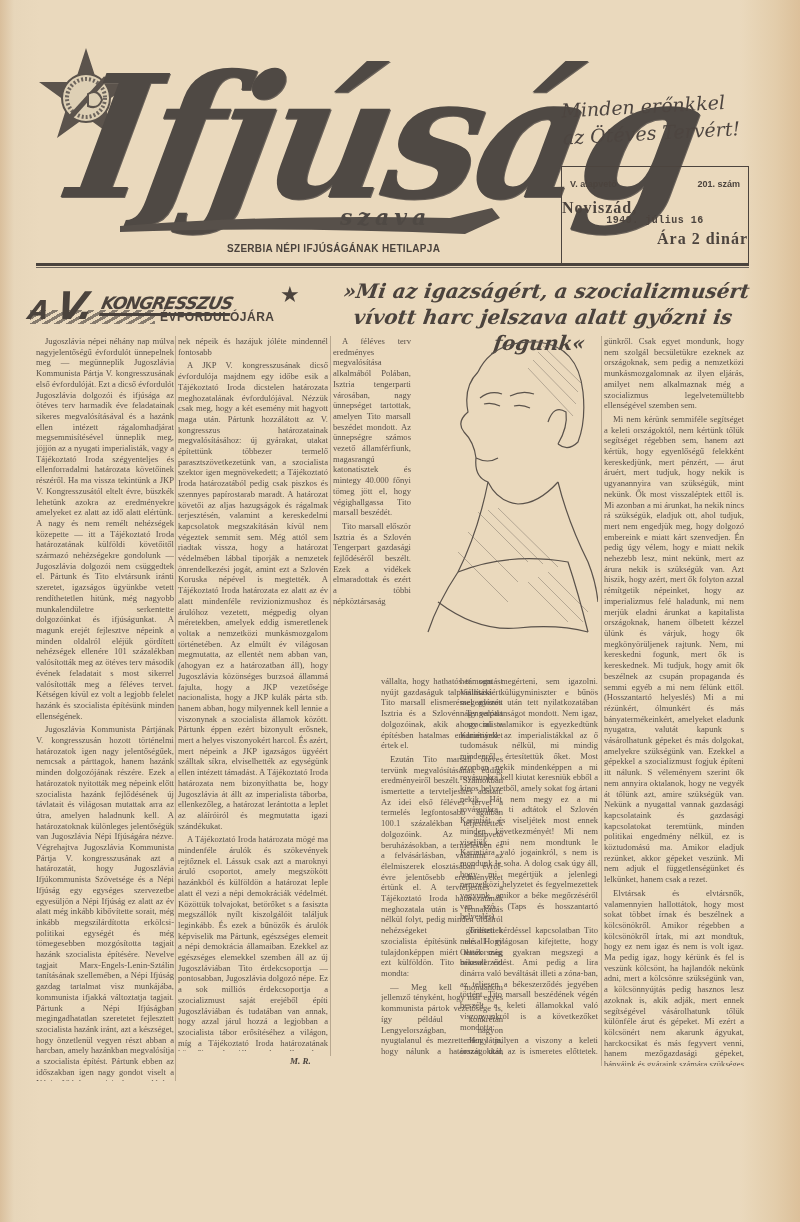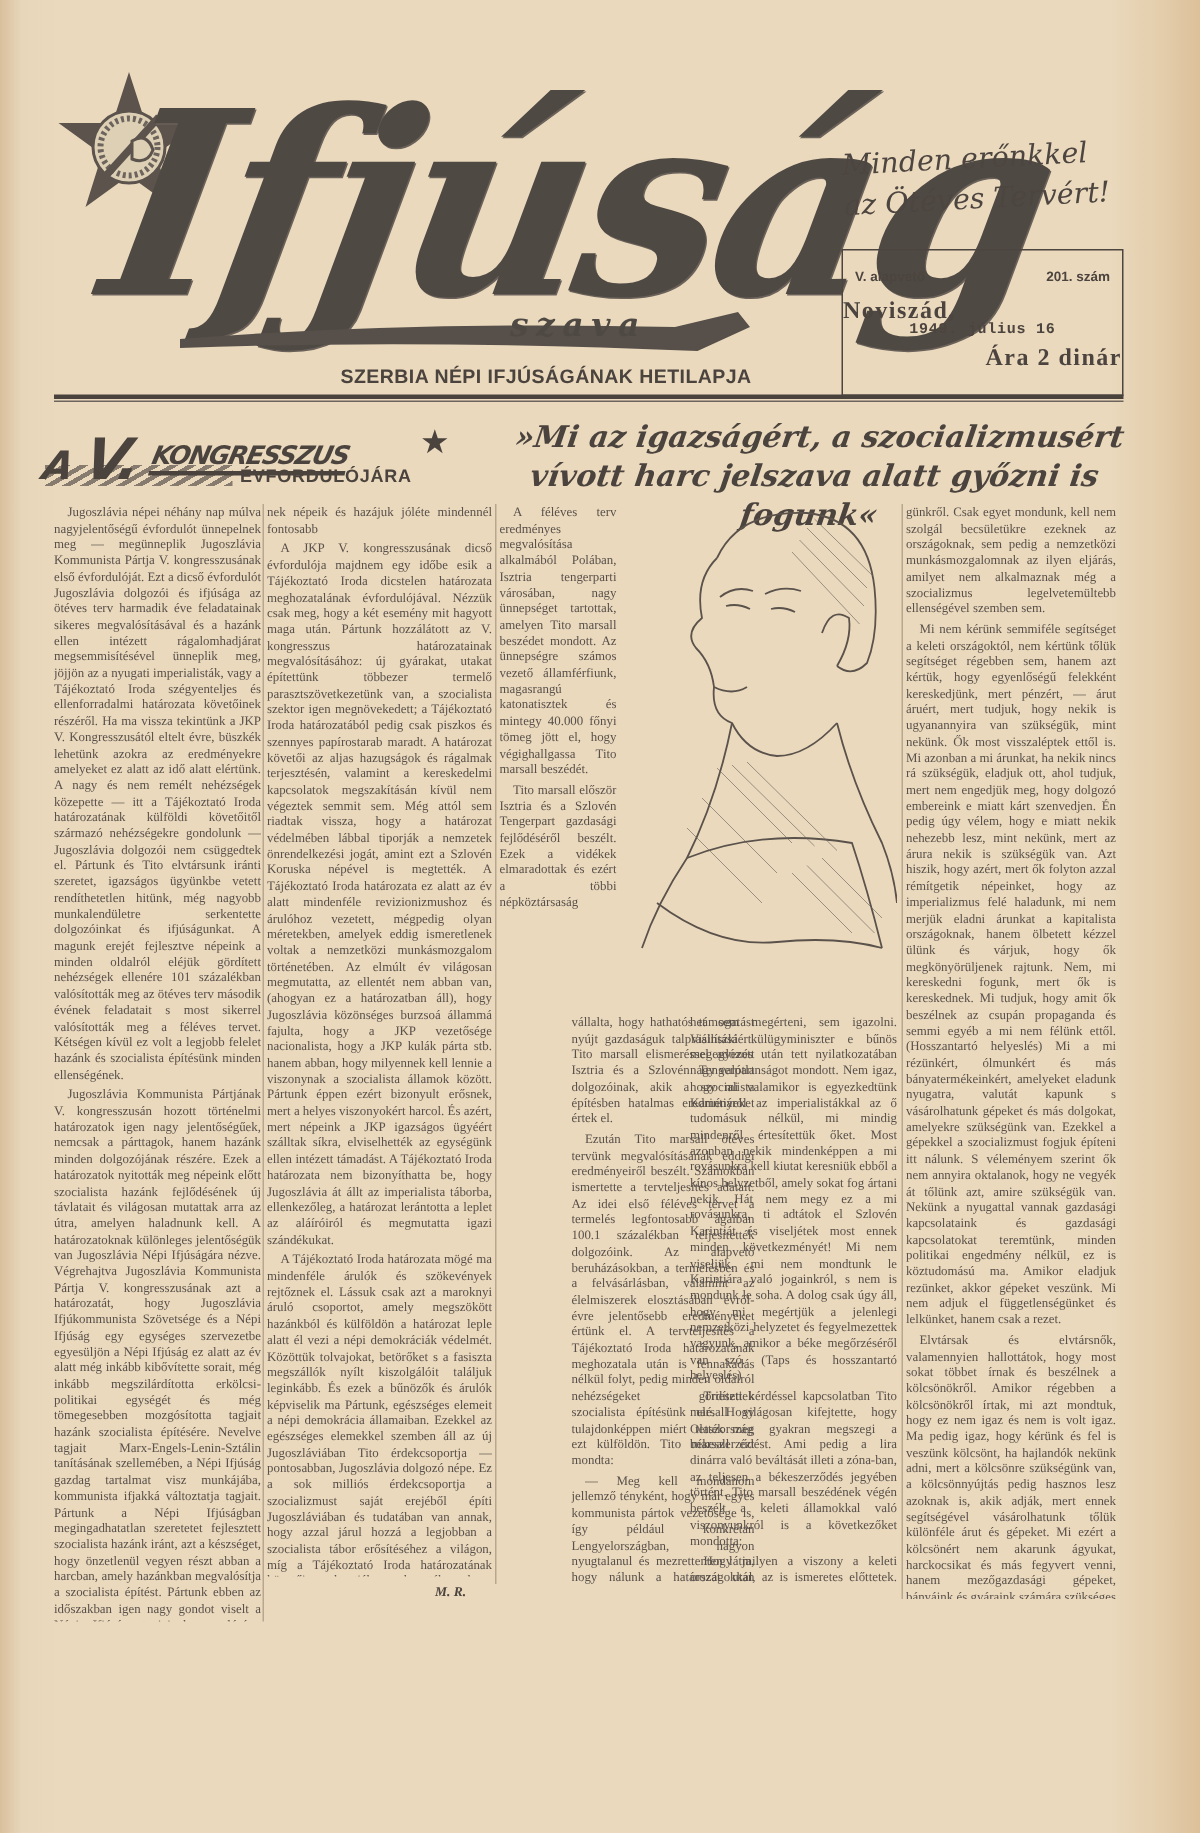--- a/index.html
+++ b/index.html
@@ -39,21 +39,21 @@
     position: absolute; left: 561px; top: 166px; width: 186px; height: 96px;
     border: 1.5px solid #4c443e;
   }
   .infobox .row1 { position: absolute; left: 8px; top: 12px; right: 8px; font-family: "Liberation Sans", sans-serif; font-size: 9px; font-weight: bold; color: #4c443e; }
   .infobox .row1 .right { position: absolute; right: 0; top: 0; }
   .infobox .city { position: absolute; left: 0; right: 0; top: 32px; font-family: "Liberation Serif", serif; font-weight: bold; font-size: 16px; letter-spacing: 1px; color: #4c443e; }
   .infobox .date { position: absolute; left: 0; right: 0; top: 48px; text-align: center; font-family: Liberation Mono, monospace; font-weight: bold; font-size: 10px; letter-spacing: 0.5px; color: #4c443e; }
   .infobox .price { position: absolute; left: 0; right: 0; top: 63px; text-align: right; font-family: "Liberation Serif", serif; font-weight: bold; font-size: 16px; letter-spacing: 1px; color: #4c443e; }
   .subtitle-bar {
     position: absolute; left: 227px; top: 243px;
-    font-family: "Liberation Sans", sans-serif; font-weight: bold; font-size: 13px; letter-spacing: 0.3px; color: #4b433d; text-align: right;
+    font-family: "Liberation Sans", sans-serif; font-weight: bold; font-size: 10px; letter-spacing: 0.3px; color: #4b433d; text-align: right;
   }
   .rule { position: absolute; left: 36px; top: 263px; width: 713px; height: 3px; background: #4a433d; }
   .rule2 { position: absolute; left: 36px; top: 267px; width: 713px; height: 1px; background: #6d655d; }
 
   .kong-head { position: absolute; left: 30px; top: 280px; width: 290px; height: 52px; }
   .kong-head .big {
     position: absolute; left: 0; top: 4px;
     font-family: "DejaVu Sans", sans-serif; font-weight: bold; font-style: italic; font-size: 26px; color: #4b433d; letter-spacing: -1px;
     transform: skewX(-12deg);
   }
@@ -190,19 +190,19 @@
   </div>
 
   <div class="col col4">
     <p style="text-indent:0">het sem megérteni, sem igazolni. Visinszki külügyminiszter e bűnös megegyezés után tett nyilatkozatában nagy valótlanságot mondott. Nem igaz, hogy mi valamikor is egyezkedtünk Karintiáról az imperialistákkal az ő tudomásuk nélkül, mi mindig mindenről értesítettük őket. Most azonban nekik mindenképpen a mi rovásunkra kell kiutat keresniük ebből a kínos helyzetből, amely sokat fog ártani nekik. Hát nem megy ez a mi rovásunkra, ti adtátok el Szlovén Karintiát és viseljétek most ennek minden következményét! Mi nem viseljük, mi nem mondtunk le Karintiára való jogainkról, s nem is mondunk le soha. A dolog csak úgy áll, hogy mi megértjük a jelenlegi nemzetközi helyzetet és fegyelmezettek vagyunk, amikor a béke megőrzéséről van szó. (Taps és hosszantartó helyeslés)</p>
     <p>Trieszti kérdéssel kapcsolatban Tito marsall világosan kifejtette, hogy Olaszország gyakran megszegi a békeszerződést. Ami pedig a lira dinárra való beváltását illeti a zóna-ban, az teljesen a békeszerződés jegyében történt. Tito marsall beszédének végén beszélt a keleti államokkal való viszonyunkról is a következőket mondotta:</p>
     <p>Hogy milyen a viszony a keleti országokkal, az is ismeretes előttetek. Tudjátok, hogy Csehszlovákia felmondta a beruházási szerződéseket, tudjátok, hogy Magyarország megszegte a jóvátételi és egyéb szerződéseket. Ismeretes előttetek, hogy Lengyelország a legutóbbi időben felmondta a beruházási szerződéseket, mert látja, hogy nem halunk éhen, s ugyanígy tudjátok azt is, hogy milyen politikát folytat irányunkban a Szovjet Szövetség, amint ismeretes előttetek Bulgária és az albániai kalandorok álláspontja is. Egyszóval, embereink számára ma Szófia, Bukarest és Tirana valóságos dzsungel, ahol embereinket megtámadják a nyílt utcán, mintha olyan országokban volnának, amelyekben nem uralkodnak semmiféle törvények és semmiféle nemzetközi jogok. Természetes, hogy mi ezen a téren nem mehetünk a szívünk után, s nem szakíthatunk egyszerűen. Nem, nekünk az eszünkkel kell dolgoznunk. Tudjuk mit gondol a bolgár, albán, román és magyar nép tudjuk mit gondol a szovjet, lengyel és cseh nép, s a különféle kihívások miatt nem szándékozunk elszakadni ezektől a népektől. Mi szeretjük ezeket a népeket. Nem szeretjük a különféle kalandorokat, provokátorokat és rágalmazókat, de ezeket a népeket szeretjük, s a trónusgot tesszünk vékonyig menő türelmesé-</p>
   </div>
   <div class="sep" style="left:601px;height:730px;"></div>
 
   <div class="col col5">
-    <p style="text-indent:0">günkről. Csak egyet mondunk, kell nem szolgál becsületükre ezeknek az országoknak, sem pedig a nemzetközi munkásmozgalomnak az ilyen eljárás, amilyet nem alkalmaznak még a szocializmus legelvetemültebb ellenségével szemben sem.</p>
+    <p style="text-indent:0">günkről. Csak egyet mondunk, hogy nem szolgál becsületükre ezeknek az országoknak, sem pedig a nemzetközi munkásmozgalomnak az ilyen eljárás, amilyet nem alkalmaznak még a szocializmus legelvetemültebb ellenségével szemben sem.</p>
     <p>Mi nem kérünk semmiféle segítséget a keleti országoktól, nem kértünk tőlük segítséget régebben sem, hanem azt kértük, hogy egyenlőségű felekként kereskedjünk, mert pénzért, — árut áruért, mert tudjuk, hogy nekik is ugyanannyira van szükségük, mint nekünk. Ők most visszaléptek ettől is. Mi azonban a mi árunkat, ha nekik nincs rá szükségük, eladjuk ott, ahol tudjuk, mert nem engedjük meg, hogy dolgozó embereink e miatt kárt szenvedjen. Én pedig úgy vélem, hogy e miatt nekik nehezebb lesz, mint nekünk, mert az árura nekik is szükségük van. Azt hiszik, hogy azért, mert ők folyton azzal rémítgetik népeinket, hogy az imperializmus felé haladunk, mi nem merjük eladni árunkat a kapitalista országoknak, hanem ölbetett kézzel ülünk és várjuk, hogy ők megkönyörüljenek rajtunk. Nem, mi kereskedni fogunk, mert ők is kereskednek. Mi tudjuk, hogy amit ők beszélnek az csupán propaganda és semmi egyéb a mi nem félünk ettől. (Hosszantartó helyeslés) Mi a mi rézünkért, ólmunkért és más bányatermékeinkért, amelyeket eladunk nyugatra, valutát kapunk s vásárolhatunk gépeket és más dolgokat, amelyekre szükségünk van. Ezekkel a gépekkel a szocializmust fogjuk építeni itt nálunk. S véleményem szerint ők nem annyira oktalanok, hogy ne vegyék át tőlünk azt, amire szükségük van. Nekünk a nyugattal vannak gazdasági kapcsolataink és gazdasági kapcsolatokat teremtünk, minden politikai engedmény nélkül, ez is köztudomású ma. Amikor eladjuk rezünket, akkor gépeket veszünk. Mi nem adjuk el függetlenségünket és lelkünket, hanem csak a rezet.</p>
     <p>Elvtársak és elvtársnők, valamennyien hallottátok, hogy most sokat többet írnak és beszélnek a kölcsönökről. Amikor régebben a kölcsönökről írtak, mi azt mondtuk, hogy ez nem igaz és nem is volt igaz. Ma pedig igaz, hogy kérünk és fel is veszünk kölcsönt, ha hajlandók nekünk adni, mert a kölcsönre szükségünk van, a kölcsönnyújtás pedig hasznos lesz azoknak is, akik adják, mert ennek segítségével vásárolhatunk tőlük különféle árut és gépeket. Mi ezért a kölcsönért nem akarunk ágyukat, harckocsikat és más fegyvert venni, hanem mezőgazdasági gépeket, bányáink és gyáraink számára szükséges gépeket, hogy embereink kényelmesben dolgozhassanak, s ugyanígy különféle közszükségleti cikkeket is stb. Ha ilyen feltételek mellett adnak számunkra kölcsönt, akkor rendben van. Ha nem adnak, — akkor nincs rá szükségünk. Akkor is haladunk majd előre, ahogy tudunk.</p>
 
   </div>
 
 </div>
 
 </body></html>

